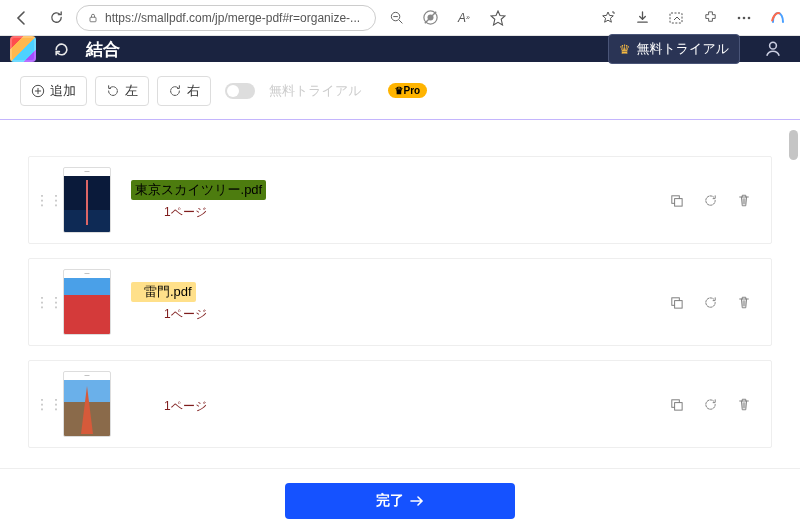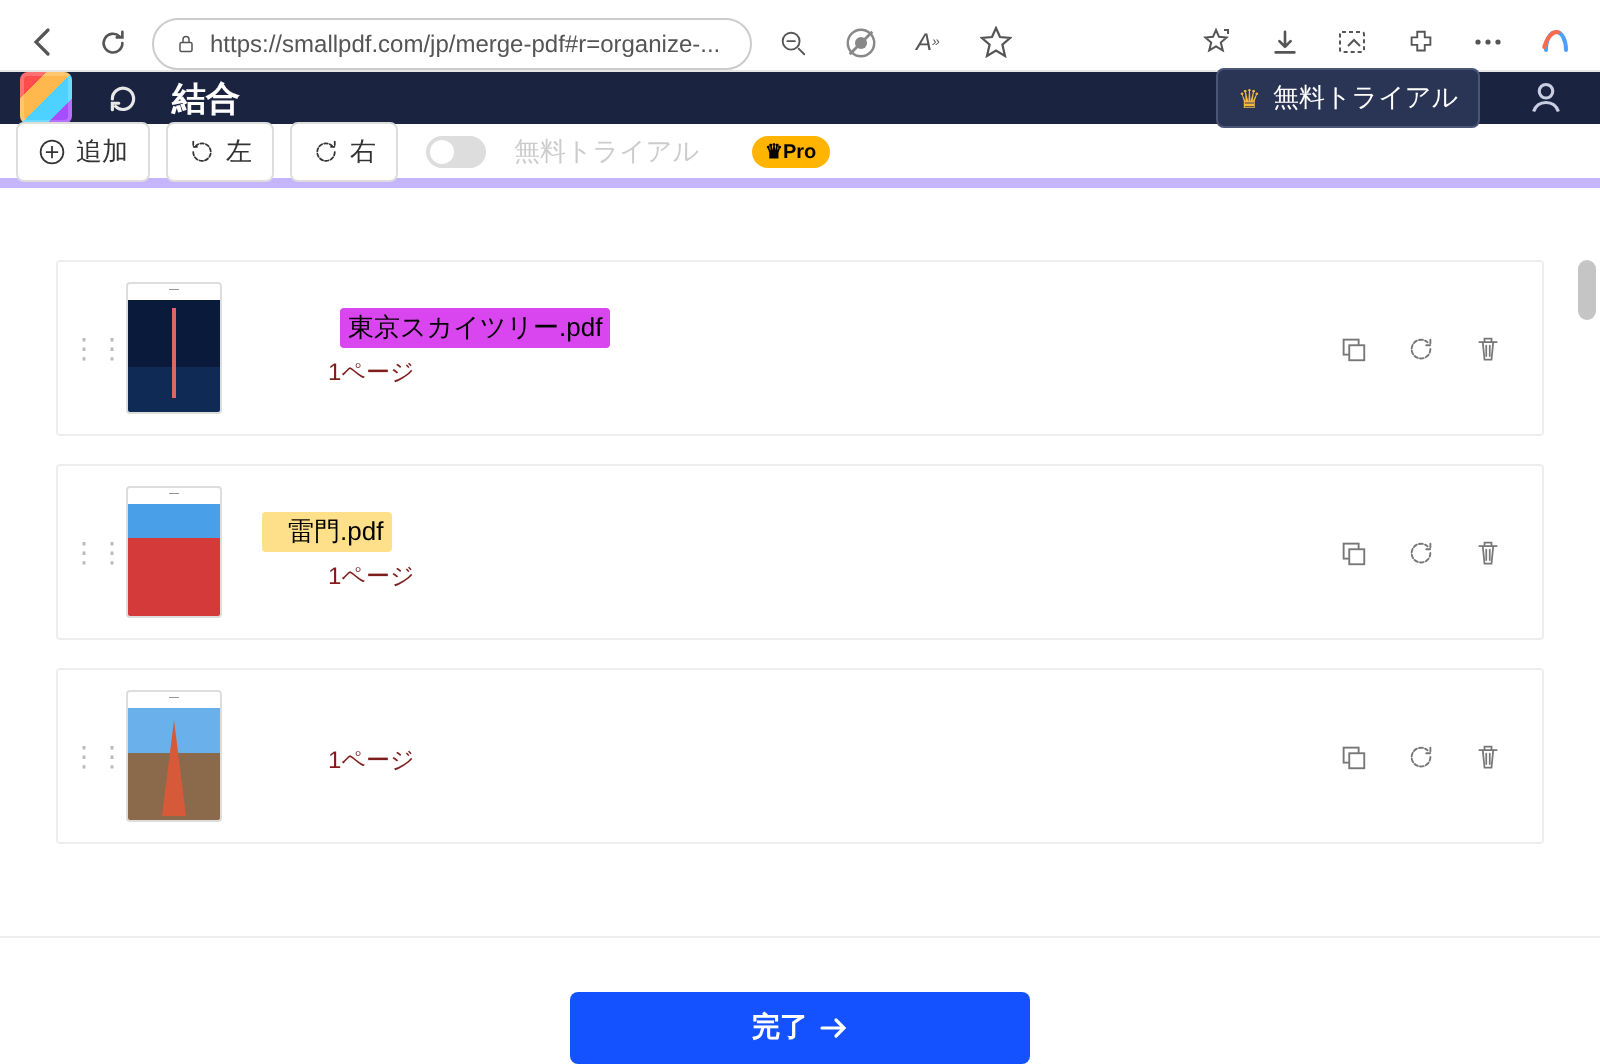--- a/index.html
+++ b/index.html
@@ -1,34 +1,34 @@
 <!DOCTYPE html>
 <html><head>
 <meta charset="utf-8">
 <style>
 * { margin: 0; padding: 0; box-sizing: border-box; font-family: -apple-system, "Segoe UI", Meiryo, sans-serif; }
 body { width: 800px; height: 532px; background: #fff; overflow: hidden; position: relative; }
 
-.browser-bar { height: 36px; display: flex; align-items: flex-end; padding: 0 8px; gap: 6px; background: #fff; border-bottom: 1px solid #e5e5e5; }
+.browser-bar { height: 36px; display: flex; align-items: center; padding: 0 8px; gap: 6px; background: #fff; border-bottom: 1px solid #e5e5e5; }
 .b-icon { width: 28px; height: 28px; display: flex; align-items: center; justify-content: center; color: #555; border-radius: 4px; cursor: pointer; }
 .url-box { flex: 0 0 auto; width: 300px; height: 26px; border: 1px solid #ccc; border-radius: 13px; display: flex; align-items: center; padding: 0 10px; gap: 6px; font-size: 12px; color: #555; overflow: hidden; white-space: nowrap; }
 .url-box span.url { text-overflow: ellipsis; overflow: hidden; }
 .spacer { flex: 1; }
 
 .app-header { height: 26px; background: #1a2340; display: flex; align-items: center; padding: 0 10px; gap: 10px; }
 .logo { width: 26px; height: 26px; border-radius: 4px; background:
   linear-gradient(135deg,#ff4d4d 0 25%,#ffb84d 25% 50%,#4dd2ff 50% 75%,#a64dff 75% 100%);
   box-shadow: inset 0 0 0 2px #fff3; }
 .hdr-icon { width: 30px; height: 30px; display: flex; align-items: center; justify-content: center; color: #e8e8e8; border-radius: 4px; cursor: pointer; }
 .app-title { color: #fff; font-size: 17px; font-weight: 600; }
 .trial-btn { margin-left: auto; height: 30px; padding: 0 10px; border: 1px solid #4a5578; border-radius: 4px; background: #2a3455; color: #fff; font-size: 13px; display: flex; align-items: center; gap: 6px; cursor: pointer; }
 .trial-btn .crown { color: #f5b942; }
 .user-icon { width: 34px; height: 30px; display: flex; align-items: center; justify-content: center; color: #c9cde0; margin-left: 6px; cursor: pointer; }
 
-.toolbar { height: 32px; display: flex; align-items: center; padding: 0 8px; gap: 8px; border-bottom: 5px solid #c4b5fd; }
+.toolbar { height: 58px; display: flex; align-items: center; padding: 0 20px; gap: 8px; border-bottom: 1px solid #c4b5fd; }
 .t-btn { height: 30px; padding: 0 10px; border: 1px solid #ddd; border-radius: 4px; background: #fff; display: flex; align-items: center; gap: 5px; font-size: 13px; color: #333; cursor: pointer; }
 .toggle { width: 30px; height: 16px; border-radius: 10px; background: #ddd; position: relative; margin-left: 6px; }
 .toggle::after { content: ""; position: absolute; left: 2px; top: 2px; width: 12px; height: 12px; background: #fff; border-radius: 50%; }
 .toggle-label { font-size: 13px; color: #ccc; margin-left: 6px; }
 .pro-badge { margin-left: 18px; background: #ffb400; color: #000; font-size: 10px; font-weight: 700; padding: 2px 7px; border-radius: 10px; }
 
 .workspace { position: relative; background: #fff; }
 .file-list { padding: 36px 28px 12px 28px; display: flex; flex-direction: column; gap: 14px; }
 .file-row { border: 1px solid #eee; border-radius: 2px; padding: 10px 18px 10px 6px; display: flex; align-items: center; gap: 14px; }
 .drag { width: 14px; color: #bbb; cursor: grab; text-align: center; font-size: 14px; line-height: 6px; }
@@ -36,28 +36,28 @@
 .thumb .cap { height: 8px; text-align: center; font-size: 5px; color: #666; }
 .thumb .img { flex: 1; }
 .t1 { background: linear-gradient(180deg,#0a1a3a 0 60%,#0e2a55 60% 100%); position: relative; }
 .t1::after { content:""; position:absolute; left:50%; top:8%; width:2px; height:80%; background:#d66; transform:translateX(-50%);}
 .t2 { background: linear-gradient(180deg,#4aa0e8 0 30%,#d43a3a 30% 100%); }
 .t3 { background: linear-gradient(180deg,#6ab0ea 0 40%,#8a6a4a 40% 100%); position: relative; }
 .t3::after { content:""; position:absolute; left:50%; top:10%; width:0; height:0; border-left:6px solid transparent; border-right:6px solid transparent; border-bottom:48px solid #d65a3a; transform:translateX(-50%);}
 
 .file-meta { flex: 1; padding-left: 6px; }
 .file-name { display: inline-block; font-size: 13px; padding: 1px 4px; border-radius: 2px; }
-.hl-pink { background: #d946ef; margin-left: 39px; }
+.hl-pink { background: #4d7c0f; }
 .hl-yellow { background: #ffe08a; padding-left: 13px; }
 .hl-teal { background: #a8e8df; }
 .file-pages { font-size: 12px; color: #7f1d1d; margin-top: 4px; margin-left: 33px; }
 .row-actions { display: flex; align-items: center; gap: 16px; color: #777; }
 .row-actions .a { cursor: pointer; width: 18px; height: 18px; display: flex; align-items: center; justify-content: center; }
 
-.footer { position: absolute; left: 0; right: 0; bottom: 0; height: 64px; border-top: 1px solid #eee; background: #fff; display: flex; align-items: flex-end; justify-content: center; }
+.footer { position: absolute; left: 0; right: 0; bottom: 0; height: 64px; border-top: 1px solid #eee; background: #fff; display: flex; align-items: center; justify-content: center; }
 .done-btn { background: #1552ff; color: #fff; border: none; border-radius: 4px; width: 230px; height: 36px; font-size: 14px; font-weight: 600; display: flex; align-items: center; justify-content: center; gap: 6px; cursor: pointer; }
 
 .scroll-ind { position: absolute; right: 2px; top: 130px; width: 9px; height: 30px; background: #c5c5c5; border-radius: 5px; }
 
 svg { display: block; }
 </style>
 </head>
 <body>
 
 <div class="browser-bar">

